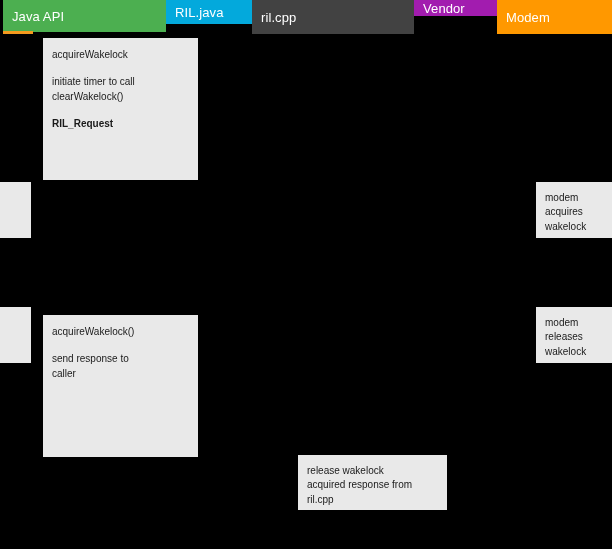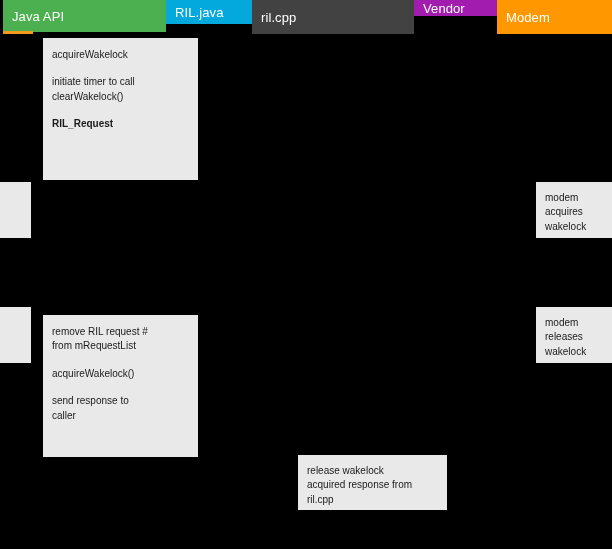--- a/index.html
+++ b/index.html
@@ -108,22 +108,20 @@
 </div>
 
 <div class="note" id="note-ril-request">
   <p class="note-line">acquireWakelock</p>
   <p class="note-line">initiate timer to call
 clearWakelock()</p>
   <p class="note-title last">RIL_Request</p>
 </div>
 
 <div class="note" id="note-ril-response">
-  <p class="note-line">remove RIL request #
-from mRequestList</p>
   <p class="note-line">acquireWakelock()</p>
   <p class="note-line">send response to
 caller</p>
 </div>
 
 <div class="note tight" id="note-modem-acquire">
   <p class="note-line">modem
 acquires
 wakelock</p>
 </div>

